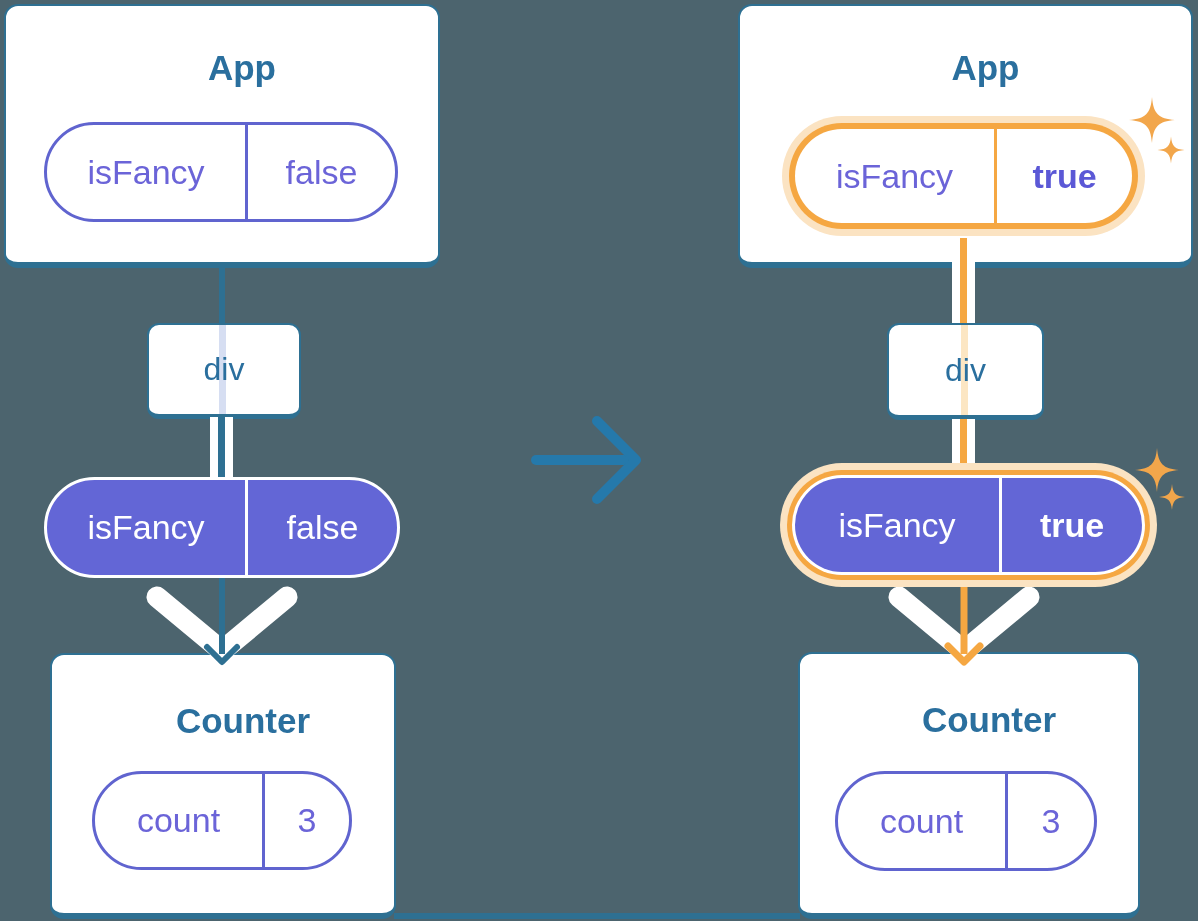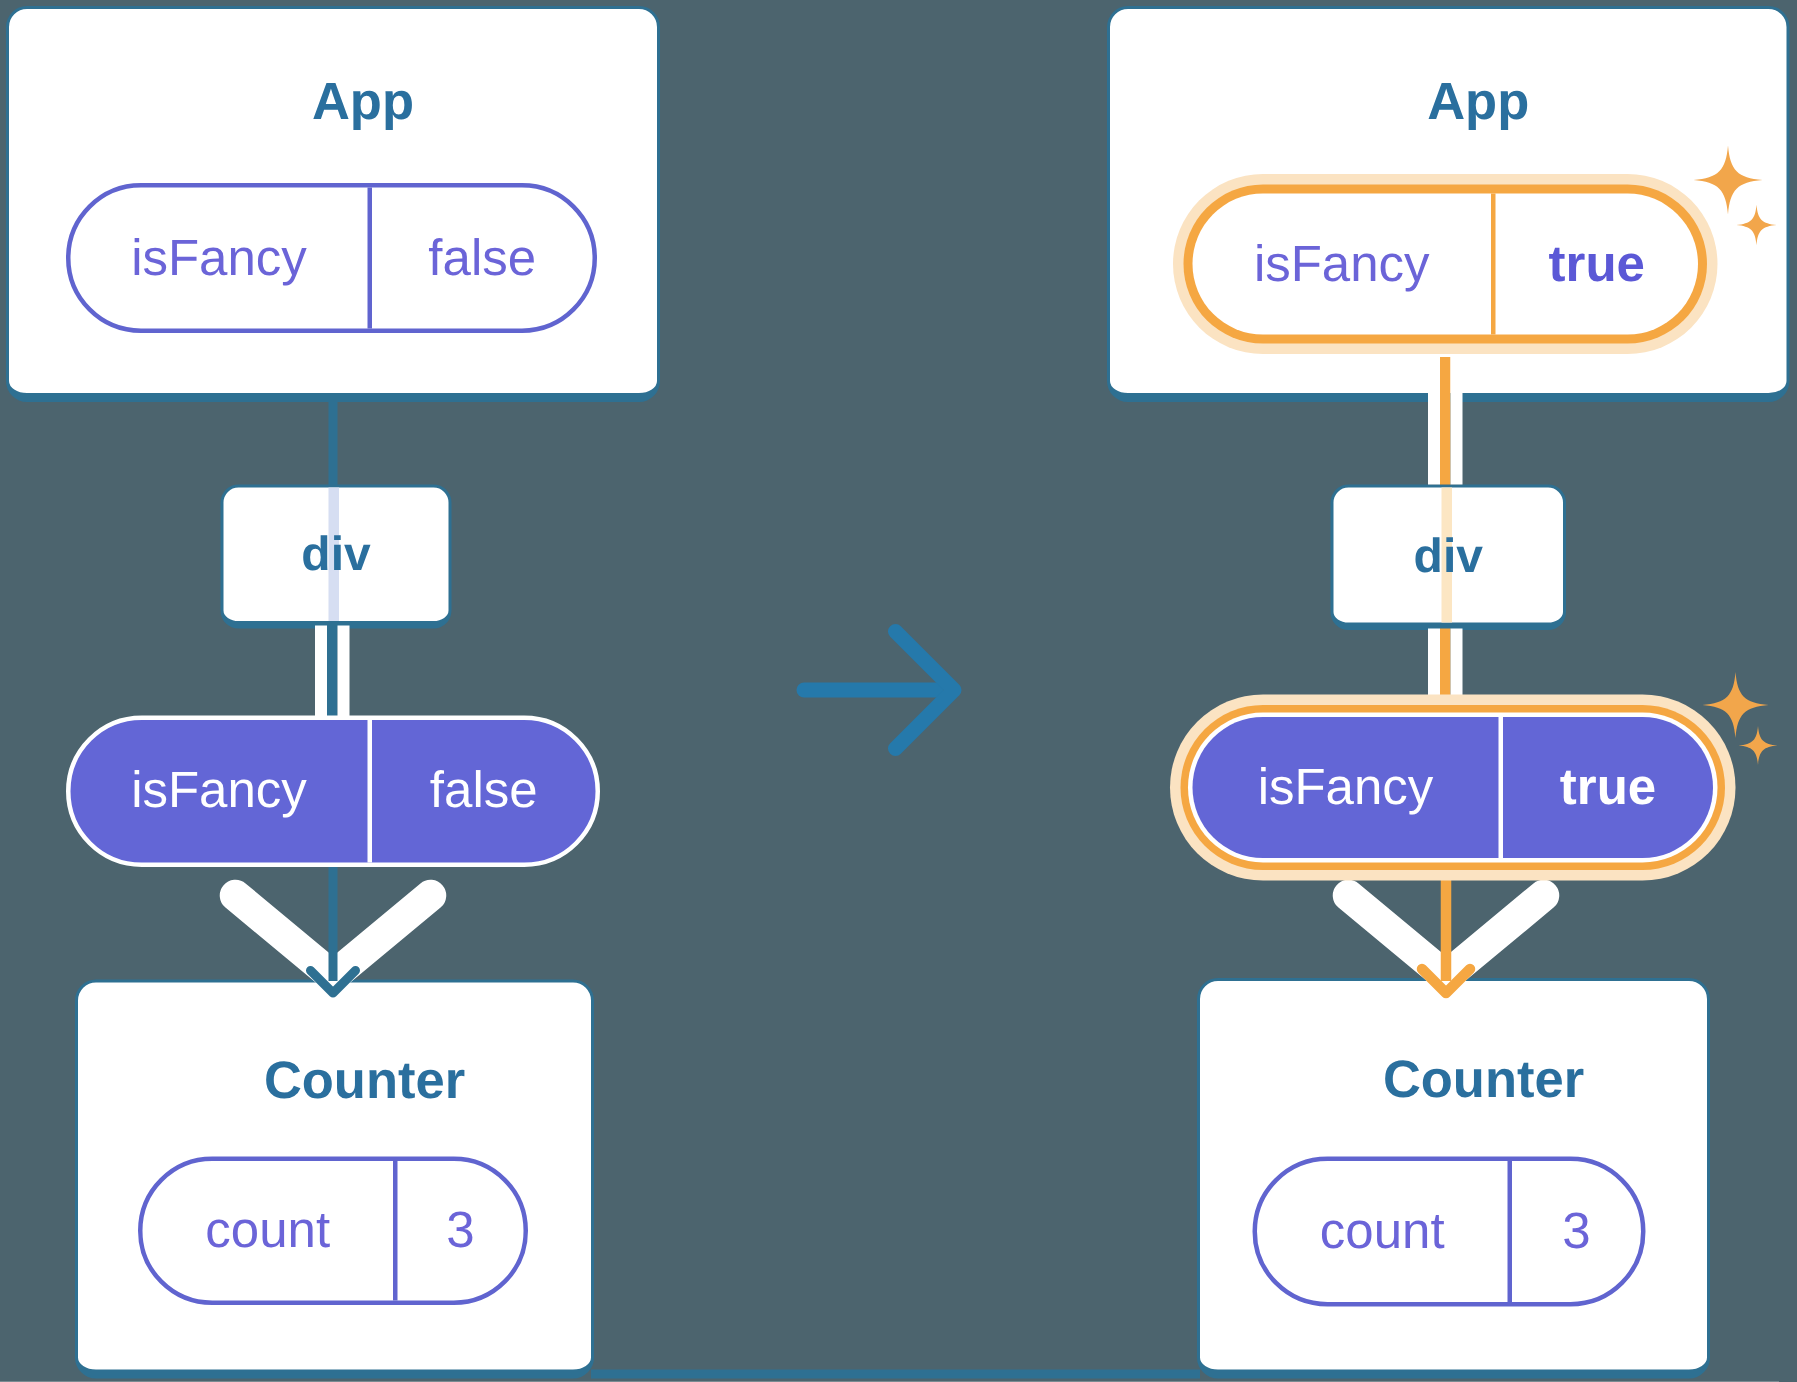--- a/index.html
+++ b/index.html
@@ -29,21 +29,21 @@
         box-sizing:border-box;font-size:34px;font-weight:500;background:#fff;z-index:2;}
   .pill .cellA{display:flex;align-items:center;justify-content:center;}
   .pill .cellB{flex:1;display:flex;align-items:center;justify-content:center;}
   .pill-outline{border:3px solid var(--purpleBorder);color:var(--purpleText);}
   .pill-outline .cellA{border-right:3px solid var(--purpleBorder);}
   .pill-solid{background:var(--purpleFill);border:3px solid #fff;color:#fff;z-index:4;}
   .pill-solid .cellA{border-right:3px solid #fff;}
 
   .divbox{position:absolute;background:#fff;border:2px solid var(--teal);border-bottom-width:5px;
           border-radius:12px;box-sizing:border-box;display:flex;align-items:center;
-          justify-content:center;font-size:32px;font-weight:700;color:var(--tealText);z-index:2;}
+          justify-content:center;font-size:32px;font-weight:400;color:var(--tealText);z-index:2;}
   .thread{position:absolute;top:0;bottom:0;width:7px;z-index:0;}
   .divbox span{position:relative;z-index:1;}
 
   .vline{position:absolute;z-index:3;}
   .stripe{position:absolute;display:flex;z-index:3;}
   .stripe i{display:block;height:100%;}
   .stripe .w{width:8px;background:#fff;}
   .stripe .c{width:7px;}
 
   .passArrow,.sparkles,.transArrow{position:absolute;}

